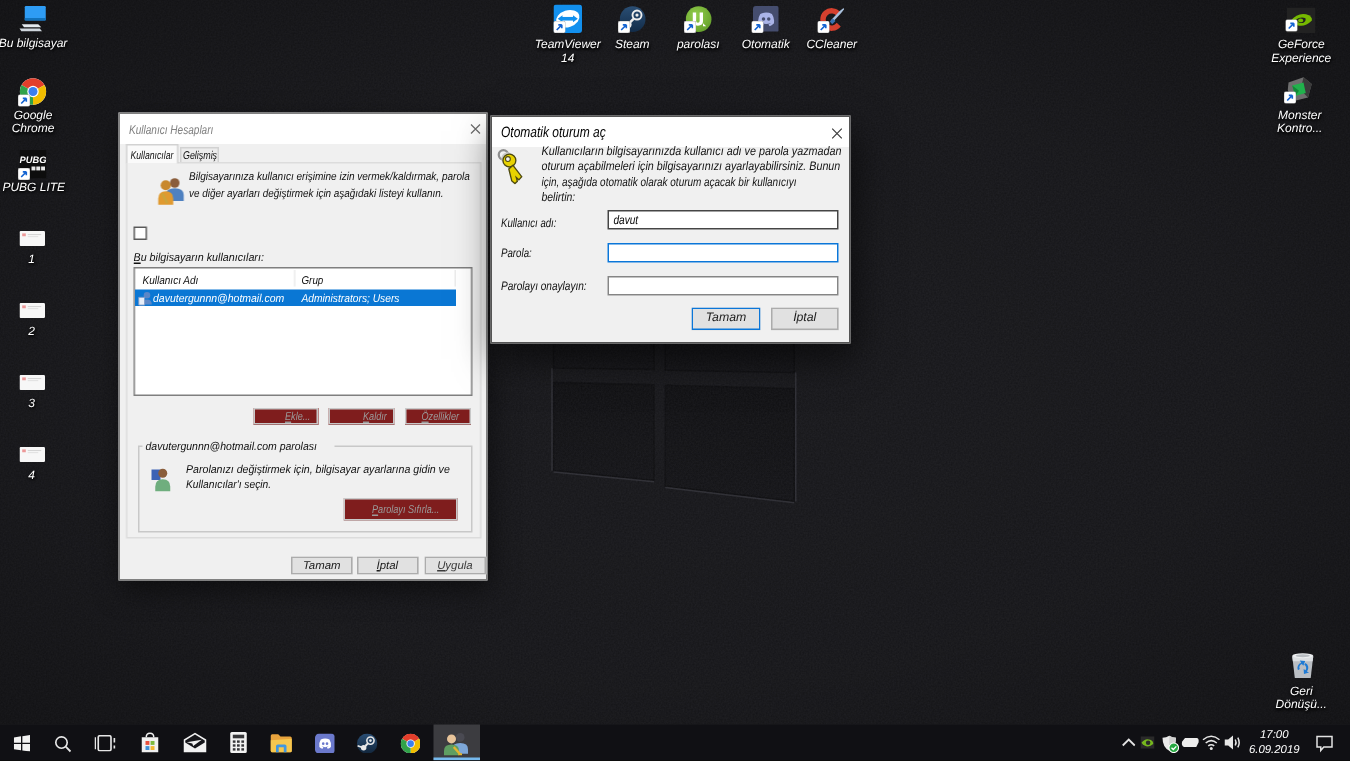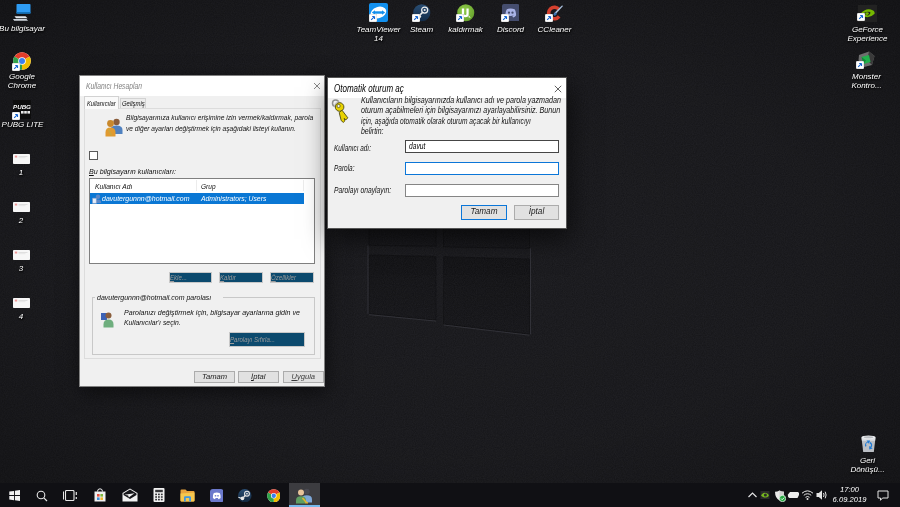--- a/index.html
+++ b/index.html
@@ -4,21 +4,21 @@
 <style>
 html,body{margin:0;padding:0;background:#000;}
 #screen{position:relative;width:900px;height:507px;overflow:hidden;background:#1c1c1f;font-family:"Liberation Sans",sans-serif;font-style:italic;}
 #screen *{box-sizing:border-box;}
 .abs{position:absolute;}
 .dlabel{position:absolute;will-change:transform;color:#fff;font-size:8px;text-align:center;text-shadow:0 1px 2px rgba(0,0,0,.95),1px 1px 2px rgba(0,0,0,.85);white-space:nowrap;line-height:9px;}
 .d1t{font-size:7.6px;color:#101010;white-space:nowrap;will-change:transform;}
 .btn,.btnd{will-change:transform;}
 .sx{display:inline-block;transform-origin:0 50%;white-space:nowrap;}
 .btn{background:#e1e1e1;border:1px solid #acacac;font-size:7.6px;color:#1a1a1a;text-align:center;line-height:9.5px;}
-.btnd{background:#0c4a6e;border:1px solid #c8c8c8;font-size:7.6px;color:#9b9b9b;text-align:left;line-height:9.5px;}
+.btnd{background:#7f1d1d;border:1px solid #c8c8c8;font-size:7.6px;color:#9b9b9b;text-align:right;line-height:9.5px;}
 </style>
 </head>
 <body>
 <div id="screen">
 
 <svg class="abs" style="left:0;top:0" width="900" height="483" viewBox="0 0 900 483">
   <defs>
     <filter id="noise" x="0" y="0" width="100%" height="100%" color-interpolation-filters="sRGB">
       <feTurbulence type="fractalNoise" baseFrequency="0.9" numOctaves="2" stitchTiles="stitch" result="n"></feTurbulence>
       <feColorMatrix in="n" type="matrix" values="0 0 0 0 0.5  0 0 0 0 0.5  0 0 0 0 0.55  0 0 0 0.13 0"></feColorMatrix>
@@ -172,32 +172,32 @@
             <stop offset="0" stop-color="#93ce4c"></stop>
             <stop offset="1" stop-color="#5f9a28"></stop>
           </radialGradient>
         </defs>
     <circle cx="9" cy="9" r="8.8" fill="url(#utg)"></circle>
     <path d="M5 4.5 L5 10.5 Q5 13.5 8.5 13.5 Q12 13.5 12 10.5 L12 4.5 L9.7 4.5 L9.7 10.3 Q9.7 11.4 8.5 11.4 Q7.3 11.4 7.3 10.3 L7.3 4.5 Z M12 11.8 L12 13.9 L14.2 13.9" fill="#fff"></path>
   </svg>
   <svg class="abs" style="left:456px;top:13.5px" width="8" height="8" viewBox="0 0 7.5 7.5">
         <use href="#sc"></use>
       </svg>
-  <div class="dlabel" style="left:443px;top:24.5px;width:45px;">kaldırmak</div>
+  <div class="dlabel" style="left:443px;top:24.5px;width:45px;">parolası</div>
 
   <svg class="abs" style="left:501.5px;top:3.5px" width="17.5" height="17.5" viewBox="0 0 18 18">
     <rect x="0" y="0" width="18" height="18" rx="2" fill="#454d6e"></rect>
     <path d="M5 5.4 Q9 3.6 13 5.4 Q15 8.4 14.3 12 Q12.7 13.5 11.4 13.8 L10.6 12.5 Q11.7 12.1 12.3 11.6 Q9 13 5.7 11.6 Q6.3 12.1 7.4 12.5 L6.6 13.8 Q5.3 13.5 3.7 12 Q3 8.4 5 5.4 Z" fill="#aab4e8"></path>
     <circle cx="7.2" cy="8.9" r="1.2" fill="#454d6e"></circle>
         <circle cx="10.8" cy="8.9" r="1.2" fill="#454d6e"></circle>
   </svg>
   <svg class="abs" style="left:501px;top:13.5px" width="8" height="8" viewBox="0 0 7.5 7.5">
         <use href="#sc"></use>
       </svg>
-  <div class="dlabel" style="left:488px;top:24.5px;width:45px;">Discord</div>
+  <div class="dlabel" style="left:488px;top:24.5px;width:45px;">Otomatik</div>
 
   <svg class="abs" style="left:545px;top:3.5px" width="18" height="18" viewBox="0 0 18 18">
     <path d="M15.5 4.4 A7.6 7.6 0 1 0 15.5 13.6 L12.8 11.2 A4 4 0 1 1 12.8 6.8 Z" fill="#d5402e"></path>
     <path d="M8.8 9.6 L14.8 3.4 L17 1.6 Q18 1.2 17.6 2.4 L15.8 4.6 L10 10.8 Z" fill="#a9c0dc"></path>
     <path d="M8.2 10.4 L10.2 8.3 L12 10 L9.8 12.1 Z" fill="#3a71b0"></path>
   </svg>
   <svg class="abs" style="left:545px;top:13.5px" width="8" height="8" viewBox="0 0 7.5 7.5">
         <use href="#sc"></use>
       </svg>
   <div class="dlabel" style="left:531px;top:24.5px;width:47px;">CCleaner</div>

